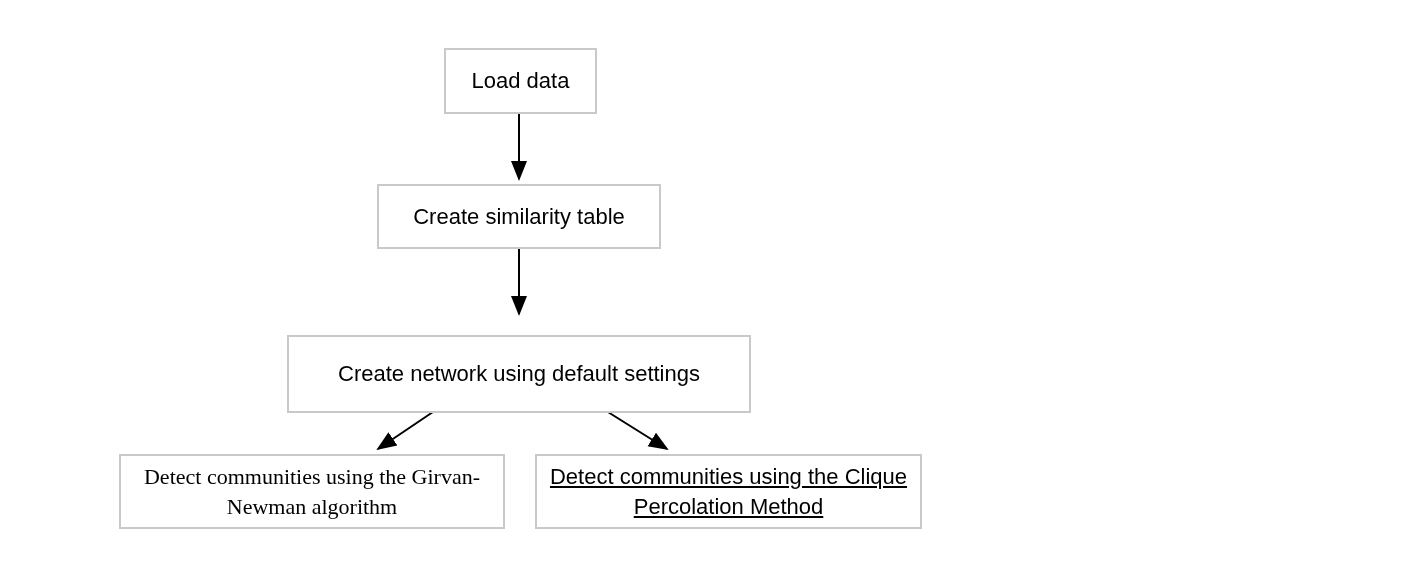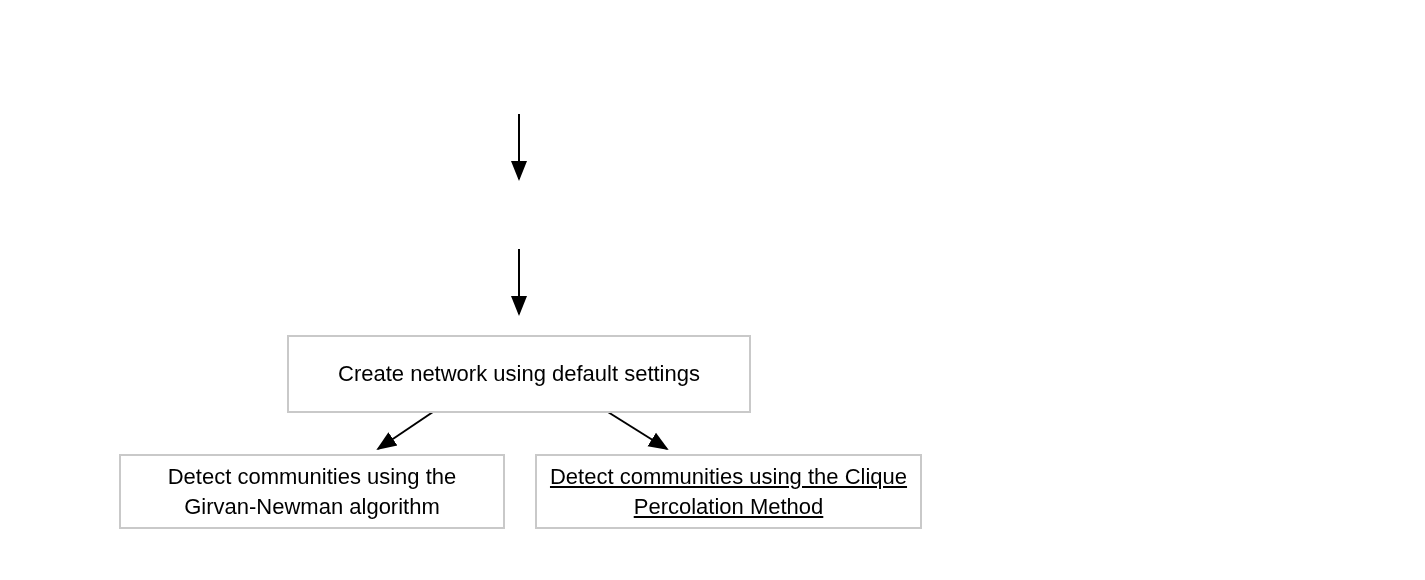--- a/index.html
+++ b/index.html
@@ -25,21 +25,21 @@
     line-height: 1.35;
     display: flex;
     align-items: center;
     justify-content: center;
     text-align: center;
     padding: 2px 8px;
   }
   .node-1 { left: 444px; top: 48px;  width: 153px; height: 66px; }
   .node-2 { left: 377px; top: 184px; width: 284px; height: 65px; }
   .node-3 { left: 287px; top: 335px; width: 464px; height: 78px; }
-  .node-4 { left: 119px; top: 454px; width: 386px; height: 75px; }
+  .node-4 { left: 119px; top: 454px; width: 386px; height: 75px; font-family: Liberation Serif, serif; }
   .node-5 { left: 535px; top: 454px; width: 387px; height: 75px; text-decoration: underline; }
   .arrows {
     position: absolute;
     left: 0; top: 0;
     width: 1425px;
     height: 580px;
     pointer-events: none;
   }
   .arrows line {
     stroke: var(--arrow, #000000);
@@ -56,21 +56,27 @@
       <marker id="arrowhead" markerWidth="11" markerHeight="10" refX="9" refY="5" orient="auto">
         <path d="M0,1 L10,5 L0,9 Z" fill="#000000"></path>
       </marker>
     </defs>
     <line x1="519" y1="114" x2="519" y2="179" marker-end="url(#arrowhead)"></line>
     <line x1="519" y1="249" x2="519" y2="314" marker-end="url(#arrowhead)"></line>
     <line x1="470" y1="387" x2="378" y2="449" marker-end="url(#arrowhead)"></line>
     <line x1="568" y1="387" x2="667" y2="449" marker-end="url(#arrowhead)"></line>
   </svg>
 
+  <div class="flow-node node-1">
+    <span>Load data</span>
+  </div>
 
+  <div class="flow-node node-2">
+    <span>Create similarity table</span>
+  </div>
 
   <div class="flow-node node-3">
     <span>Create network using default settings</span>
   </div>
 
   <div class="flow-node node-4">
     <span>Detect communities using the Girvan-Newman algorithm</span>
   </div>
 
   <div class="flow-node node-5">

